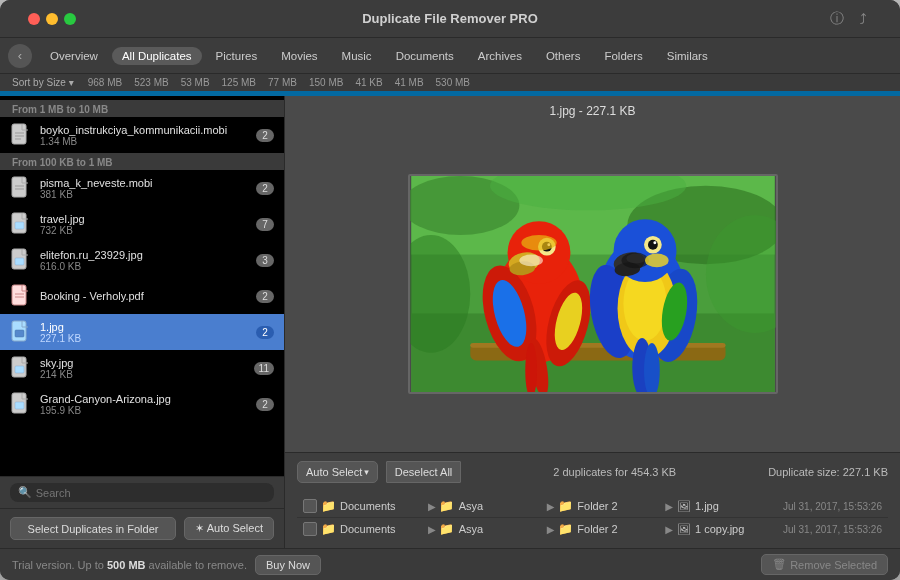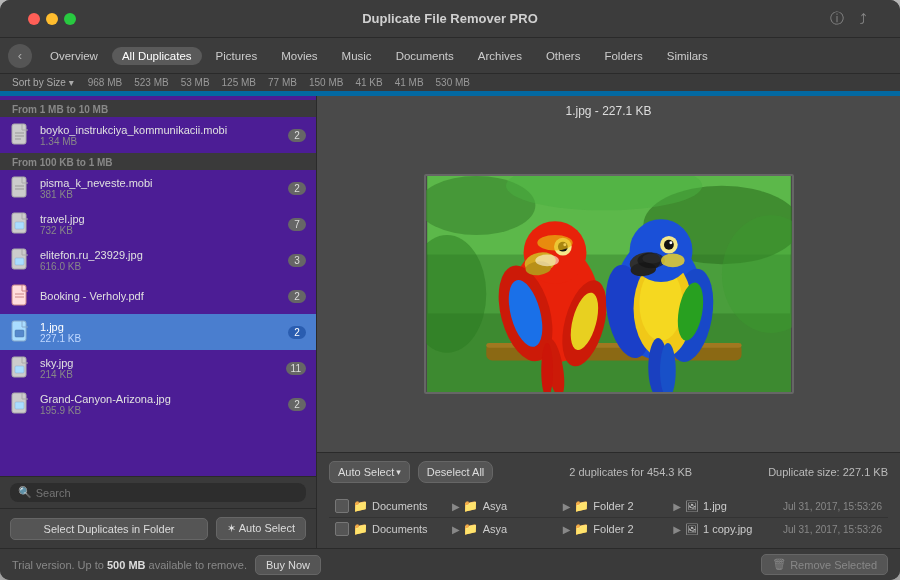--- a/index.html
+++ b/index.html
@@ -128,22 +128,22 @@
       margin-right: 8px;
     }
     
     .main-content {
       flex: 1;
       display: flex;
       overflow: hidden;
     }
     
     .left-panel {
-      width: 317px;
-      background: #4c1d95;
+      width: 285px;
+      background: #000000;
       display: flex;
       flex-direction: column;
       border-right: 1px solid #2a2a2a;
       flex-shrink: 0;
     }
     .file-list {
       flex: 1;
       overflow-y: auto;
       padding: 4px 0;
     }
@@ -231,21 +231,20 @@
       color: #ddd;
       width: 100%;
     }
     
     .left-bottom {
       padding: 8px 10px;
       border-top: 1px solid #2a2a2a;
       display: flex;
       gap: 8px;
       background: #3a3a3a;
-      align-items: center;
     }
     .btn-select-folder {
       background: #555;
       border: 1px solid #666;
       border-radius: 5px;
       color: #ddd;
       font-size: 11px;
       padding: 4px 10px;
       cursor: pointer;
       flex: 1;
@@ -318,21 +317,21 @@
       font-size: 11px;
       padding: 4px 8px;
       cursor: pointer;
       display: flex;
       align-items: center;
       gap: 2px;
     }
     .btn-deselect {
       background: #555;
       border: 1px solid #666;
-      border-radius: 8px;
+      border-radius: 1px;
       color: #ddd;
       font-size: 11px;
       padding: 4px 8px;
       cursor: pointer;
     }
     .dup-info {
       flex: 1;
       text-align: center;
       font-size: 11px;
       color: #bbb;

